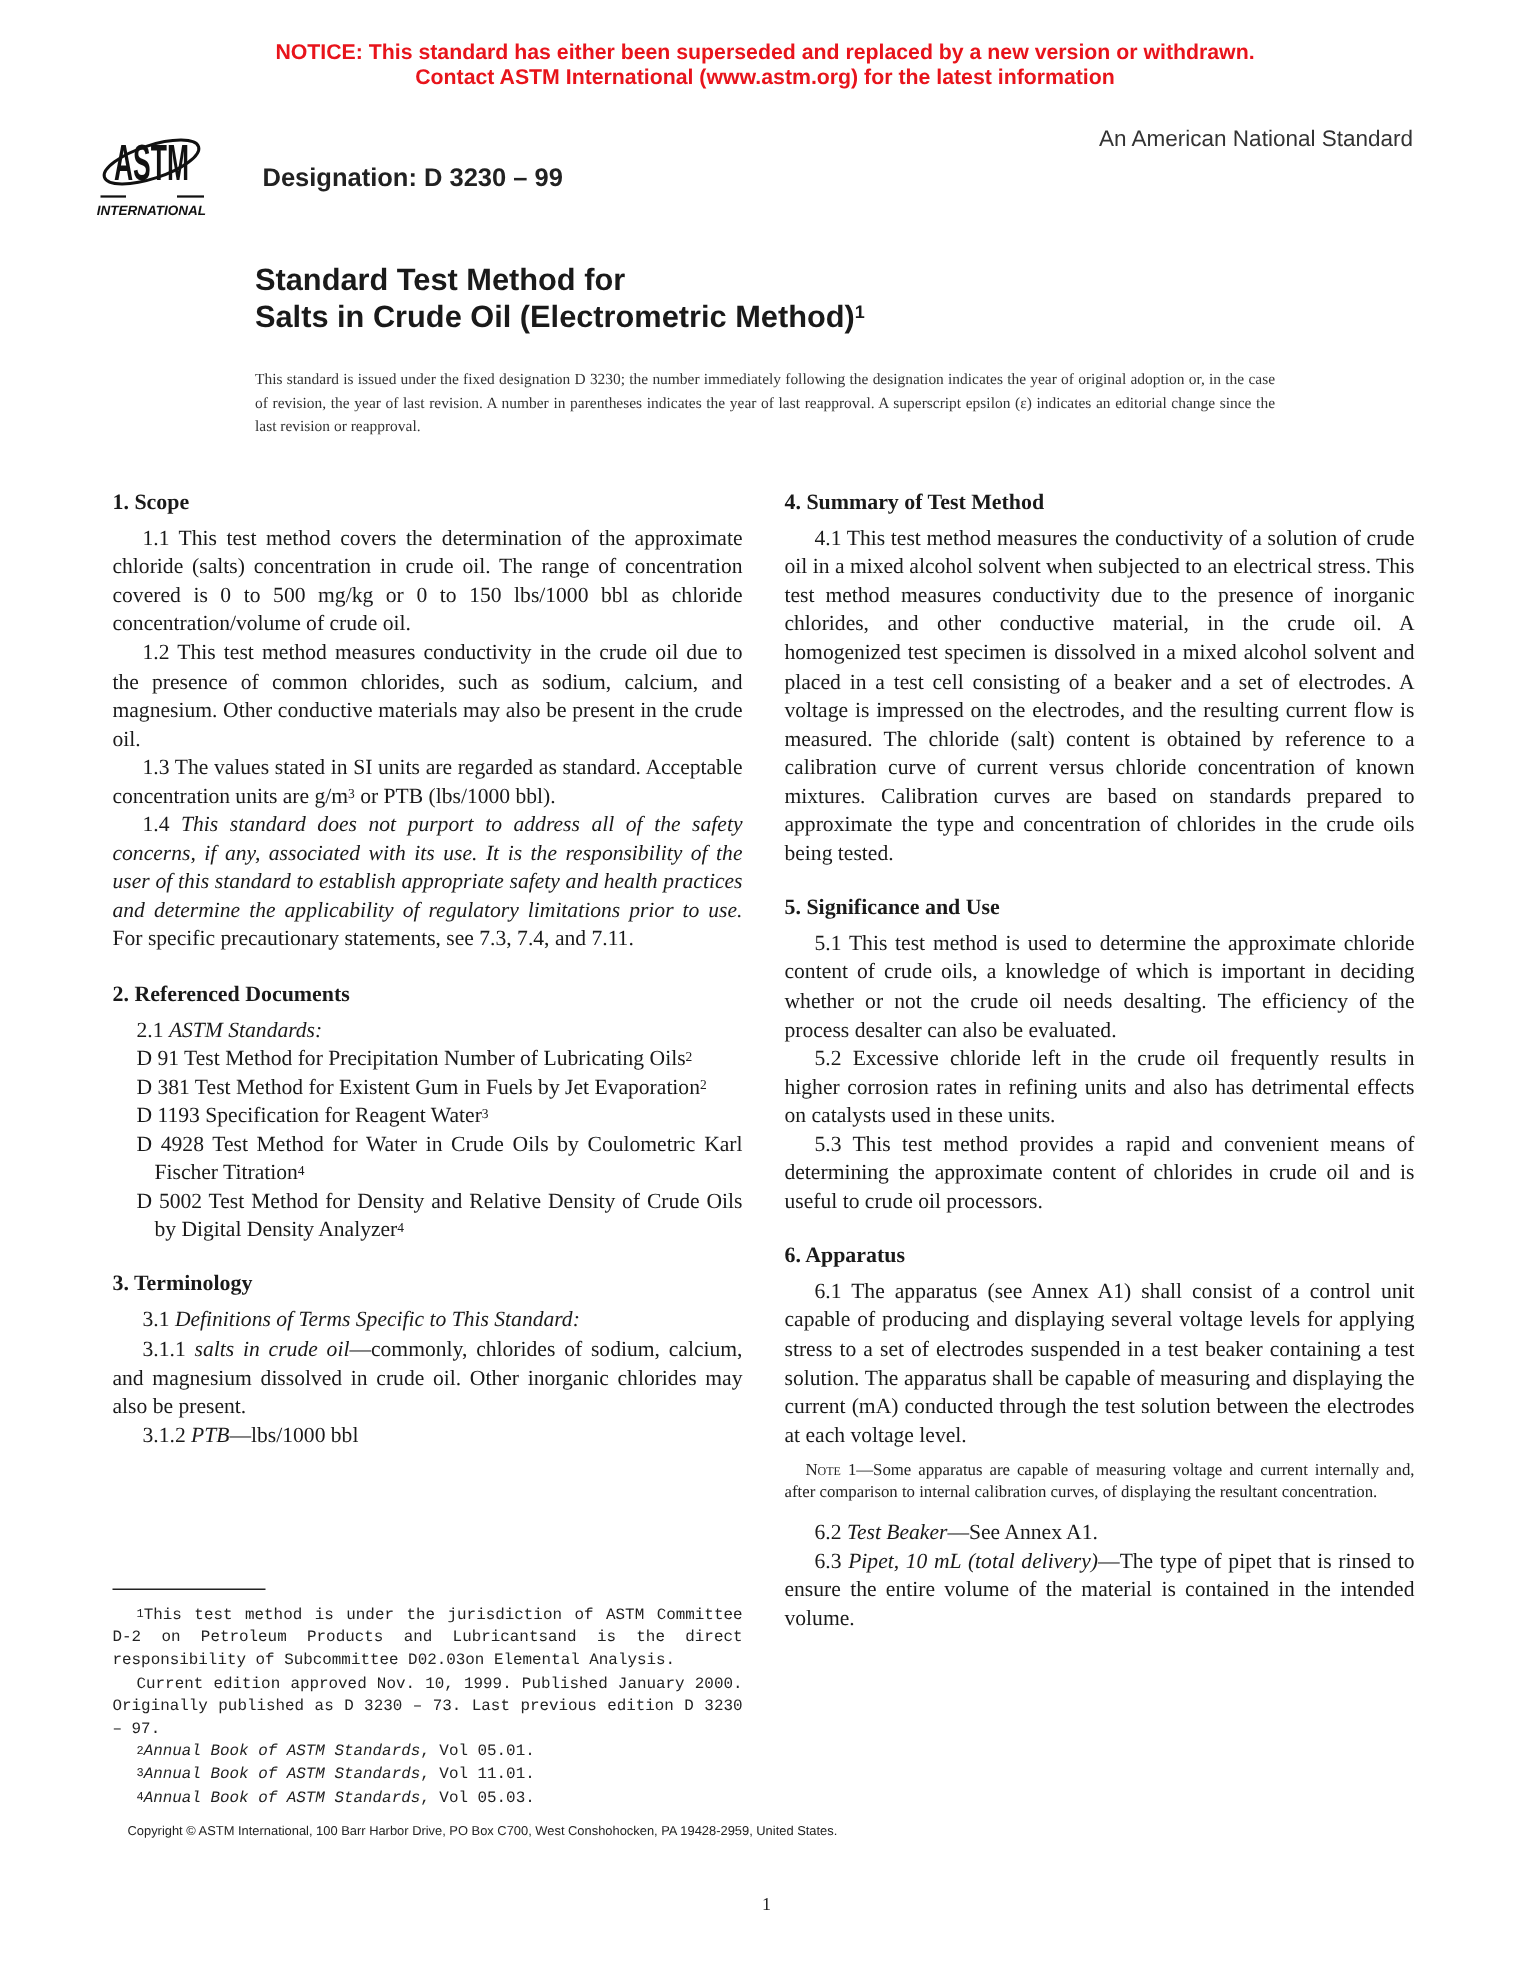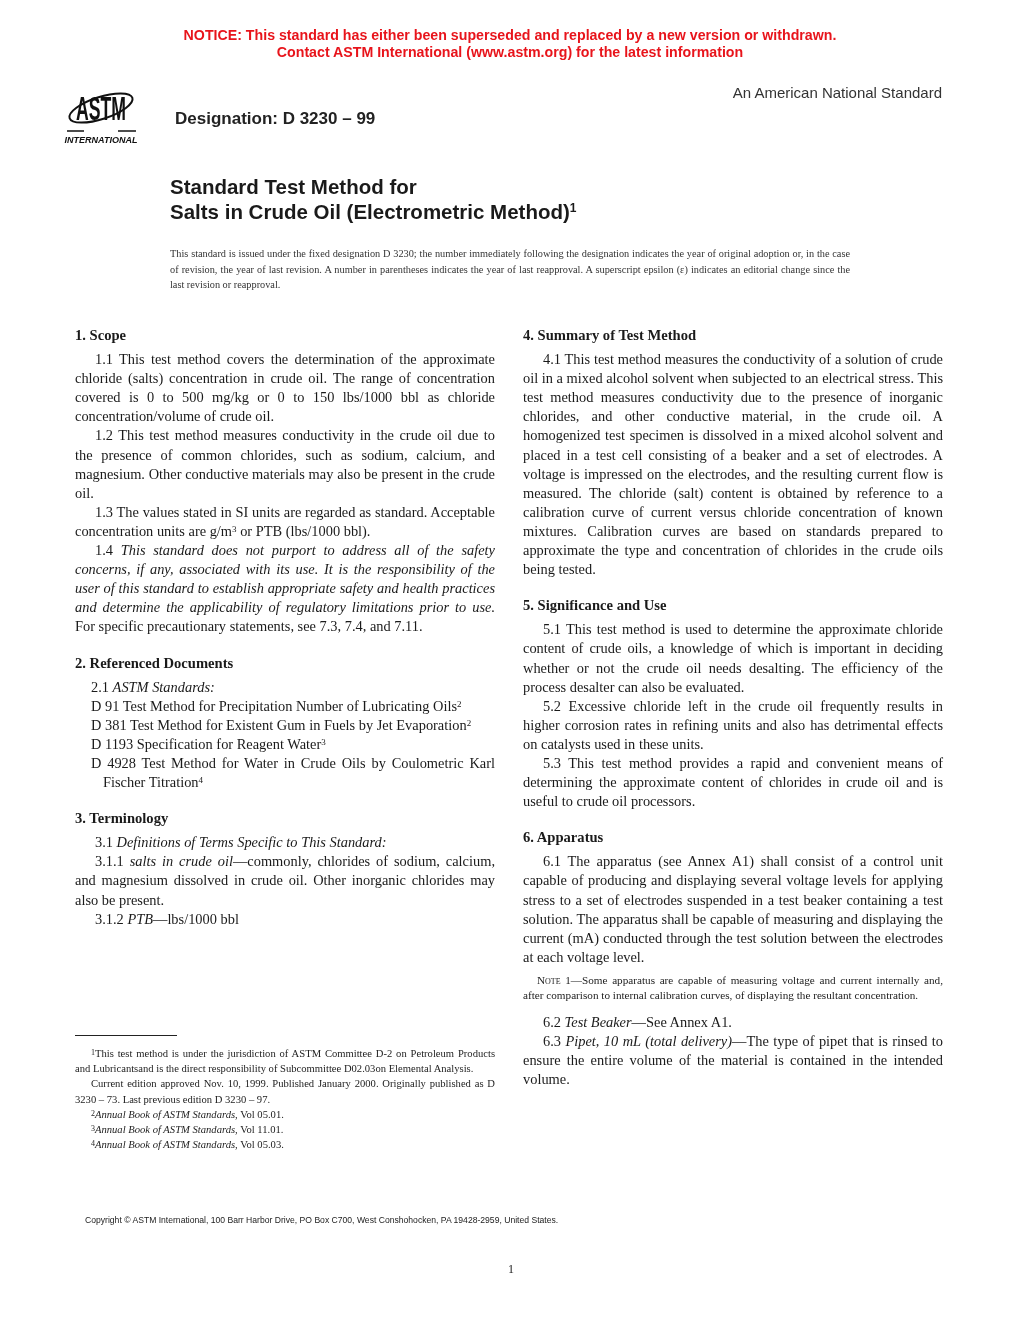--- a/index.html
+++ b/index.html
@@ -30,21 +30,21 @@
   .sec-head { font-weight: bold; font-size: 14.6px; margin: 4px 0 5px 0; }
   .para { text-align: justify; text-indent: 20px; margin: 0; }
   .gap { height: 13px; }
   .ref-intro { margin: 0 0 0 16px; }
   .ref { margin: 0 0 0 16px; padding-left: 12px; text-indent: -12px; text-align: justify; }
   sup.fn { font-size: 9px; vertical-align: top; position: relative; top: -2px; }
   .it { font-style: italic; }
   .note { font-size: 11.2px; line-height: 15.5px; text-align: justify; text-indent: 14px; margin: 6px 0 9px 0; color: #222; }
   .note .sc { font-variant: small-caps; }
 
-  .footnotes { position: absolute; left: 75px; top: 1035px; width: 420px; font-family: Liberation Serif, serif;
+  .footnotes { position: absolute; left: 75px; top: 1059px; width: 420px; font-family: Liberation Mono, monospace;
                font-size: 10.6px; line-height: 15.2px; color: #222; }
   .fn-rule { width: 102px; border-top: 1px solid #222; margin-bottom: 10px; }
   .fn-para { text-indent: 16px; text-align: justify; margin: 0; }
   .fn-para sup { font-size: 8px; vertical-align: top; position: relative; top: -1px; }
 
   .copyright { position: absolute; left: 69px; top: 1215px; font-family: Liberation Sans, sans-serif;
                font-size: 8.6px; color: #222; margin-left: 16px; }
   .page-num { position: absolute; left: 508px; top: 1262px; font-family: "Liberation Serif", serif;
               font-size: 12px; color: #222; }
 </style>
@@ -83,20 +83,21 @@
   <p class="para"><span>1.3  The values stated in SI units are regarded as standard. Acceptable concentration units are g/m</span><sup class="fn">3</sup><span> or PTB (lbs/1000 bbl).</span></p>
   <p class="para"><span>1.4  </span><span class="it">This standard does not purport to address all of the safety concerns, if any, associated with its use. It is the responsibility of the user of this standard to establish appropriate safety and health practices and determine the applicability of regulatory limitations prior to use.</span><span> For specific precautionary statements, see 7.3, 7.4, and 7.11.</span></p>
   <div class="gap"></div>
 
   <div class="sec-head">2.  Referenced Documents</div>
   <p class="ref-intro"><span>2.1  </span><span class="it">ASTM Standards:</span></p>
   <p class="ref"><span>D 91  Test Method for Precipitation Number of Lubricating Oils</span><sup class="fn">2</sup></p>
   <p class="ref"><span>D 381  Test Method for Existent Gum in Fuels by Jet Evaporation</span><sup class="fn">2</sup></p>
   <p class="ref"><span>D 1193  Specification for Reagent Water</span><sup class="fn">3</sup></p>
   <p class="ref"><span>D 4928  Test Method for Water in Crude Oils by Coulometric Karl Fischer Titration</span><sup class="fn">4</sup></p>
+  <p class="ref"><span>D 5002  Test Method for Density and Relative Density of Crude Oils by Digital Density Analyzer</span><sup class="fn">4</sup></p>
   <div class="gap"></div>
 
   <div class="sec-head">3.  Terminology</div>
   <p class="para"><span>3.1  </span><span class="it">Definitions of Terms Specific to This Standard:</span></p>
   <p class="para"><span>3.1.1  </span><span class="it">salts in crude oil</span><span>—commonly, chlorides of sodium, calcium, and magnesium dissolved in crude oil. Other inorganic chlorides may also be present.</span></p>
   <p class="para"><span>3.1.2  </span><span class="it">PTB</span><span>—lbs/1000 bbl</span></p>
 </div>
 
 <div class="footnotes">
   <div class="fn-rule"></div>

